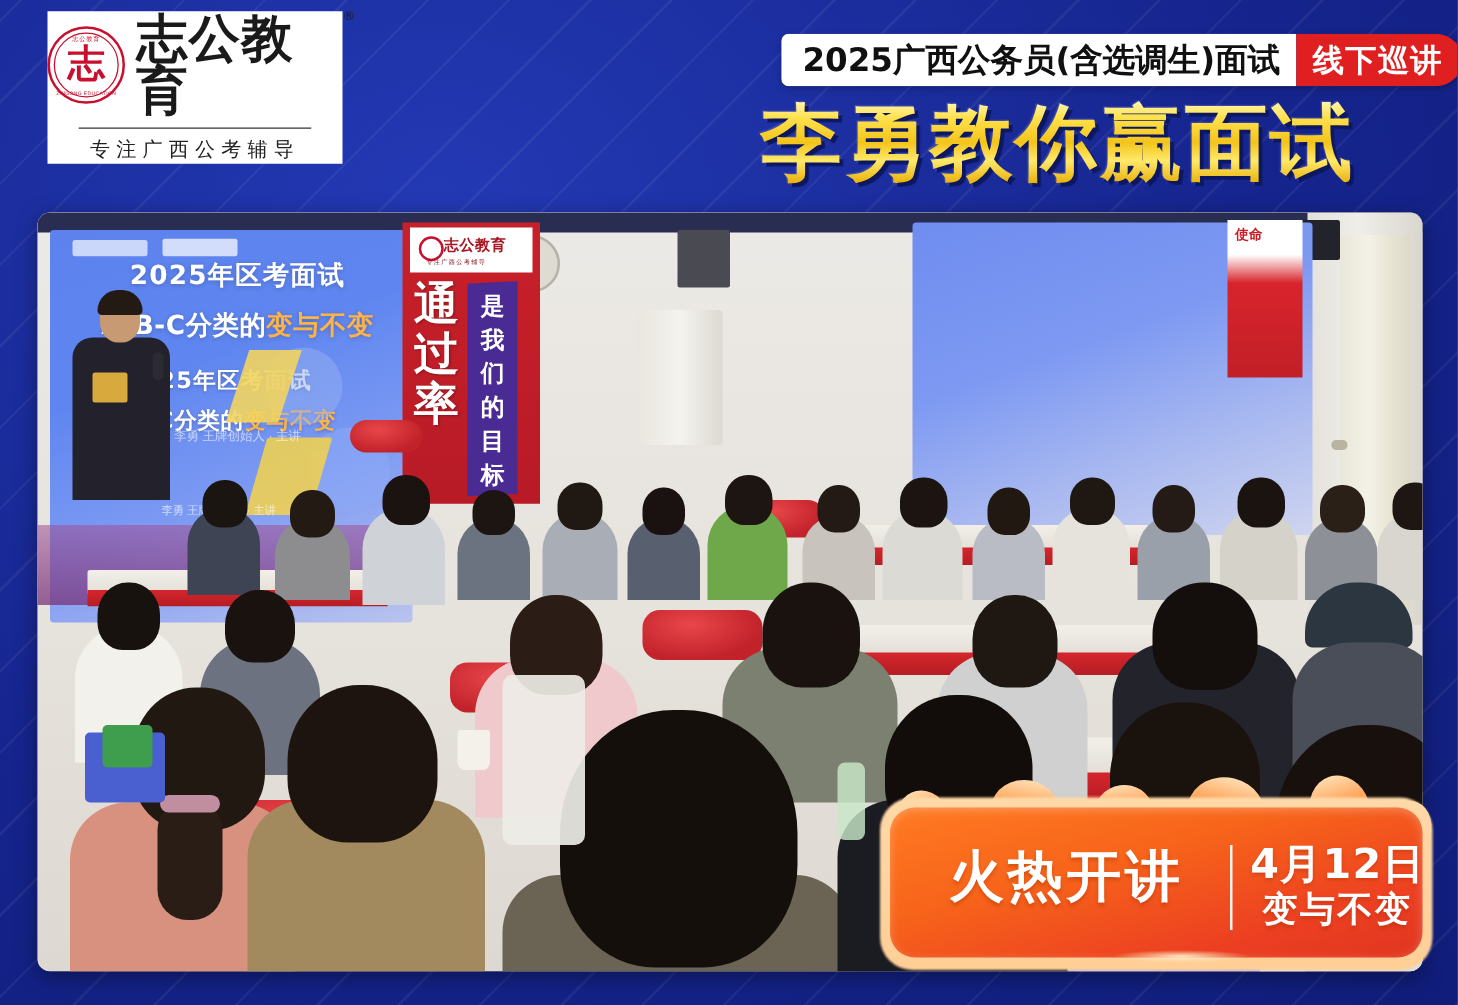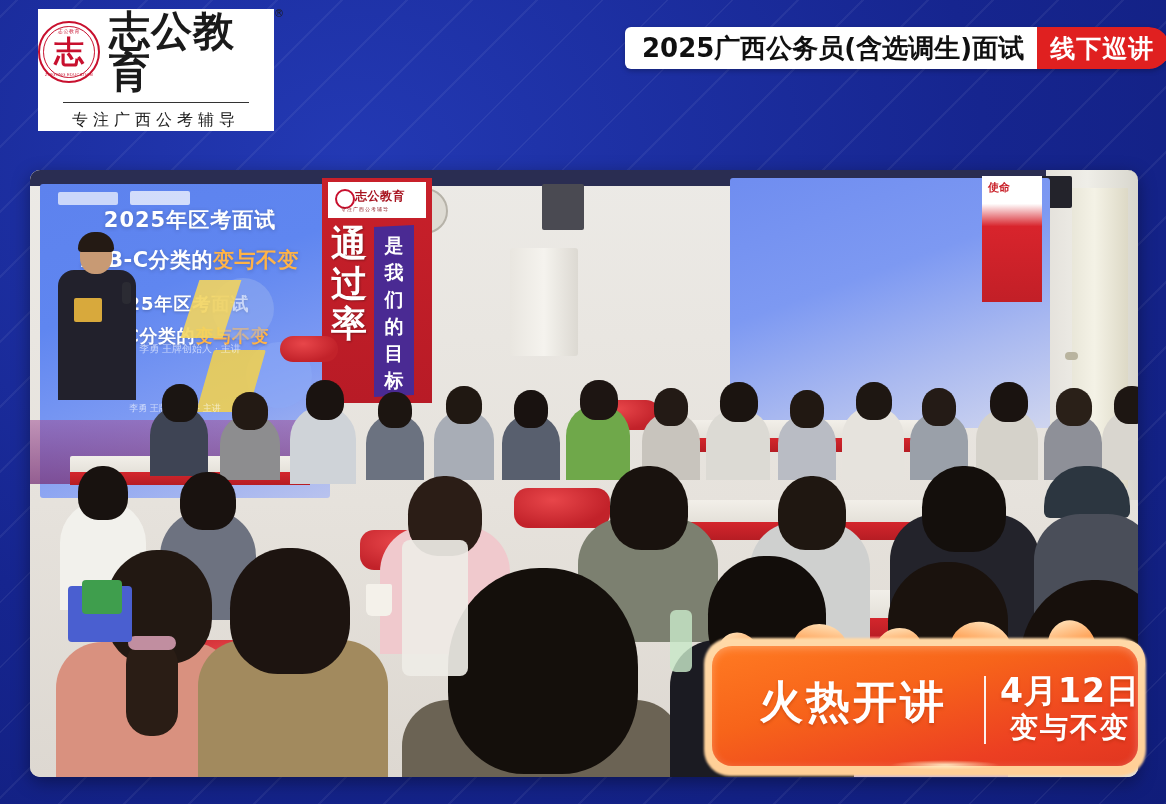--- a/index.html
+++ b/index.html
@@ -178,20 +178,23 @@
 
   <div class="pill">
     <div class="pill-main">
       <span>2025广西公务员(含选调生)面试</span>
     </div>
     <div class="pill-tag">
       <span>线下巡讲</span>
     </div>
   </div>
 
+  <div class="headline">
+    <span>李勇教你赢面试</span>
+  </div>
 
   <div class="photo">
     <div class="ph wall"></div>
     <div class="ph ceil"></div>
     <div class="ph rwall"></div>
     <div class="ph door"></div>
     <div class="ph doorknob"></div>
     <div class="ph ac"></div>
     <div class="ph speaker"></div>
     <div class="ph projmount"></div>

